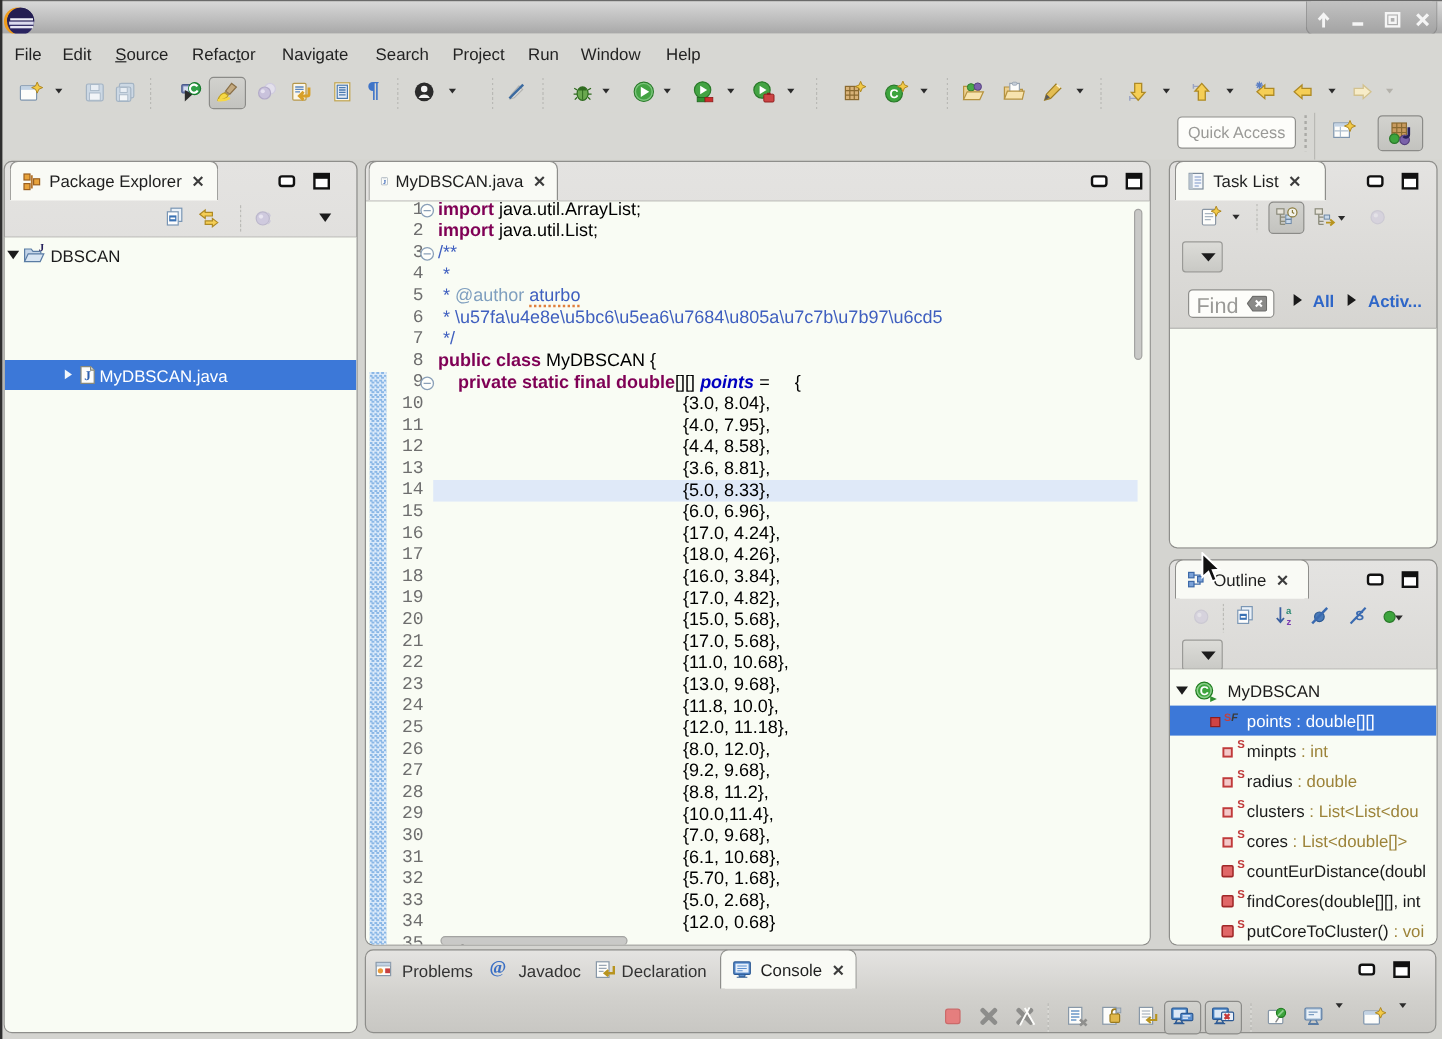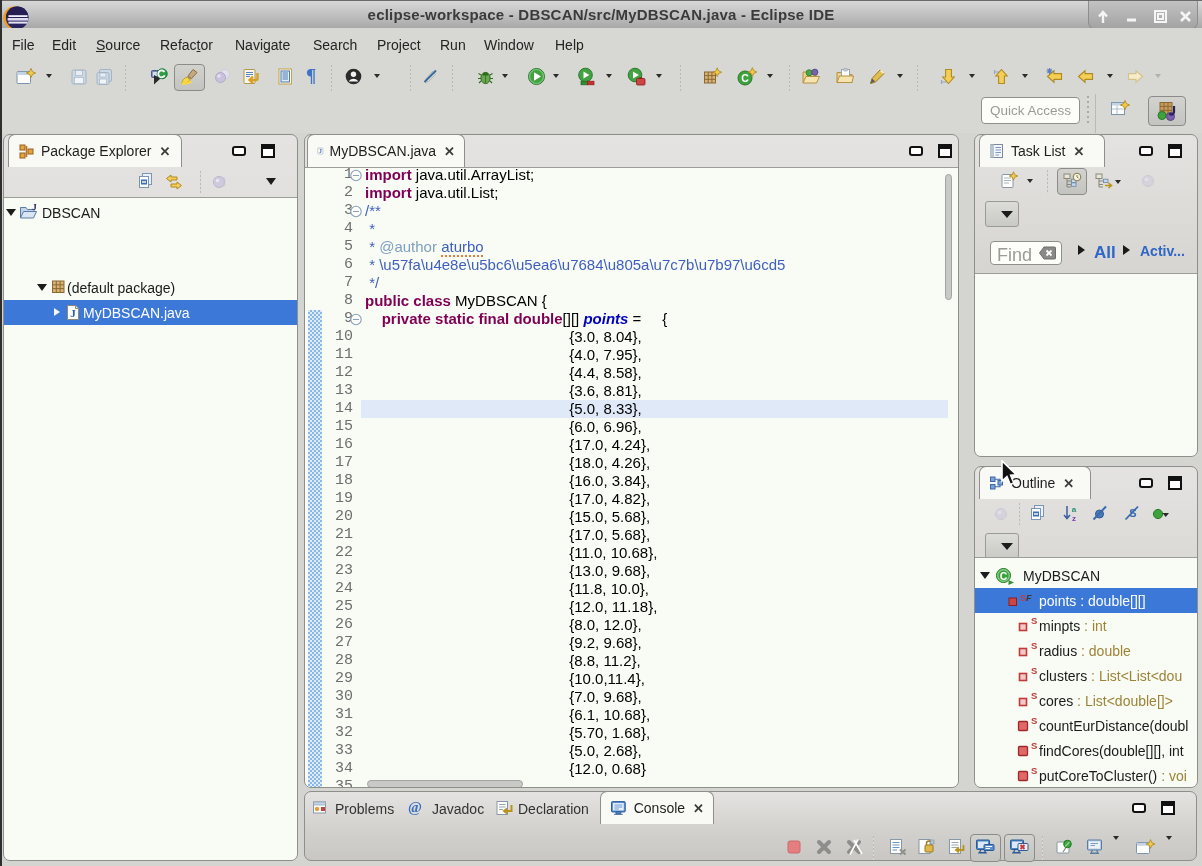--- a/index.html
+++ b/index.html
@@ -42,21 +42,20 @@
 
 <div id="titlebar">
 <svg style="position:absolute;left:3px;top:3px" width="28" height="28" viewBox="0 0 28 28">
 <circle cx="11.8" cy="13.8" r="11.5" fill="#f09c1a"></circle>
 <circle cx="14.2" cy="13.8" r="11.3" fill="#2a2460"></circle>
 <path d="M14.2 2.5 a11.3 11.3 0 0 1 11.3 11.3 l-22.6 0 a11.3 11.3 0 0 1 11.3 -11.3" fill="#241e52"></path>
 <rect x="5.5" y="11.2" width="19" height="1.8" fill="#efeff8"></rect>
 <rect x="4.6" y="14" width="20.5" height="2.6" fill="#dcdcee"></rect>
 <rect x="5.5" y="17.6" width="19" height="2" fill="#e6e6f3"></rect>
 </svg>
-<div id="title-text">eclipse-workspace - DBSCAN/src/MyDBSCAN.java - Eclipse IDE</div>
 <div id="winctl">
 <svg style="position:absolute;left:8px;top:6px" width="96" height="18" viewBox="0 0 96 18" fill="none" stroke="#f5f5f5" stroke-width="2.4">
 <path d="M6 16 V6 M2 9.5 L6 5 L10 9.5"></path>
 <path d="M30 13 H39" stroke-width="3"></path>
 <rect x="58" y="4" width="11" height="11" stroke-width="2"></rect>
         <rect x="61" y="7" width="5" height="5" stroke-width="2"></rect>
 <path d="M84 5 L93 14 M93 5 L84 14" stroke-width="2.6"></path>
 </svg>
 </div>
 </div>
@@ -327,28 +326,20 @@
     </div>
 <div class="pcontent" style="top:62px" id="pe-tree">
       <div class="trow" style="left:0;top:2px;width:100%">
         <span style="position:absolute;width:0;height:0;border:5px solid transparent;border-top:7px solid #1c1c1c;border-bottom:none;left:2px;top:9px"></span>
         <span style="position:absolute;left:15px;top:3px"><svg width="19" height="18" viewBox="0 0 19 18">
             <path d="M1.5 15 V4.5 H7 L8.5 6.5 H15 V8.5" fill="#c3d4e8" stroke="#5a7ca4"></path>
             <path d="M1.5 15 L4.5 8.5 H17.5 L14.5 15 Z" fill="#d8e5f2" stroke="#5a7ca4"></path>
             <text x="15.5" y="6.5" font-size="9" font-weight="bold" fill="#27215c" text-anchor="middle" font-family="Liberation Serif">J</text>
           </svg></span>
         <span class="lbl" style="left:38px">DBSCAN</span>
-      </div>
-      <div class="trow" style="left:0;top:77px;width:100%">
-        <span style="position:absolute;width:0;height:0;border:5px solid transparent;border-top:7px solid #1c1c1c;border-bottom:none;left:33px;top:9px"></span>
-        <span style="position:absolute;left:46px;top:3px"><svg width="17" height="17" viewBox="0 0 17 17">
-            <rect x="2.5" y="3" width="11.5" height="11.5" fill="#d8b278" stroke="#8a6a30"></rect>
-            <path d="M2.5 6.8 H14 M2.5 10.6 H14 M6.3 3 V14.5 M10.1 3 V14.5" stroke="#8a6a30" stroke-width="1"></path>
-          </svg></span>
-        <span class="lbl" style="left:63px">(default package)</span>
       </div>
       <div class="trow" style="left:0;top:102px;width:100%;background:#3c78d8;color:#fff">
         <span style="position:absolute;width:0;height:0;border:4.6px solid transparent;border-left:6.5px solid #f2f6fa;border-right:none;left:50px;top:8px"></span>
         <span style="position:absolute;left:61px;top:4px"><svg width="16" height="17" viewBox="0 0 16 17">
             <path d="M2.5 1.5 H10.5 L13.5 4.5 V15.5 H2.5 Z" fill="#fdfdfb" stroke="#8a8a7a"></path>
             <path d="M10.5 1.5 V4.5 H13.5" fill="#e6e6da" stroke="#8a8a7a"></path>
             <text x="8" y="13" font-size="11" font-weight="bold" fill="#2a5fb0" text-anchor="middle" font-family="Liberation Serif">J</text>
           </svg></span>
         <span class="lbl" style="left:79px">MyDBSCAN.java</span>
       </div>
@@ -487,21 +478,21 @@
         </svg></div>
       <div style="position:absolute;left:10px;top:34px;width:34px;height:26px;border:1px solid #9a9a97;border-radius:3px;background:linear-gradient(#dcdcd8,#c9c9c5)"></div>
       <div style="position:absolute;width:0;height:0;border:6px solid transparent;border-top:7.5px solid #1c1c1c;border-bottom:none;left:26px;top:44px"></div>
       <div style="position:absolute;left:15px;top:74px;width:72px;height:24px;background:#fdfdfa;border:1.4px solid #8f8f8c;border-radius:4px"></div>
       <div style="position:absolute;left:22px;top:78px;font-size:18px;color:#9a9a97">Find</div>
       <div style="position:absolute;left:64px;top:79px"><svg width="17" height="14" viewBox="0 0 17 14">
           <path d="M5 1 H15.5 a1 1 0 0 1 1 1 V12 a1 1 0 0 1 -1 1 H5 L0.5 7 Z" fill="#8a8a88" stroke="#6e6e6c"></path>
           <path d="M7.5 4.5 L12.5 9.5 M12.5 4.5 L7.5 9.5" stroke="#fff" stroke-width="1.8"></path>
         </svg></div>
       <span style="position:absolute;width:0;height:0;border:5px solid transparent;border-left:7px solid #1a1a1a;border-right:none;left:103px;top:78px"></span>
-      <div style="position:absolute;left:119px;top:76px;font-size:17px;font-weight:bold;color:#2e66c8">All</div>
+      <div style="position:absolute;left:119px;top:76px;font-size:14px;font-weight:bold;color:#2e66c8">All</div>
       <span style="position:absolute;width:0;height:0;border:5px solid transparent;border-left:7px solid #1a1a1a;border-right:none;left:148px;top:78px"></span>
       <div style="position:absolute;left:165px;top:76px;font-size:14px;font-weight:bold;color:#2e66c8">Activ...</div>
     </div>
 <div class="pcontent" style="top:138px"></div>
 </div>
 
 <div class="panel" id="ol">
 <div class="tab" style="left:4px;width:112px"><svg width="16" height="16" viewBox="0 0 16 16">
         <rect x="1.5" y="2" width="4.5" height="4.5" fill="#7ba2d8" stroke="#3d69a8"></rect>
         <rect x="1.5" y="9.5" width="4.5" height="4.5" fill="#7ba2d8" stroke="#3d69a8"></rect>

